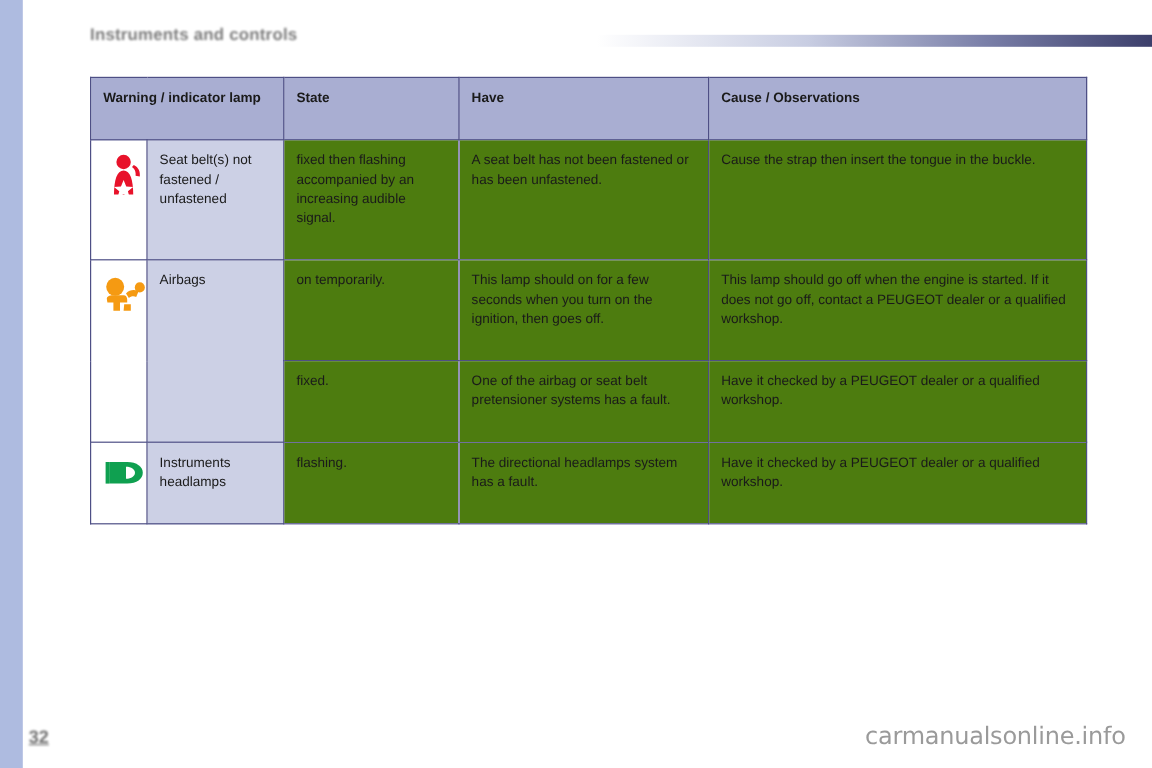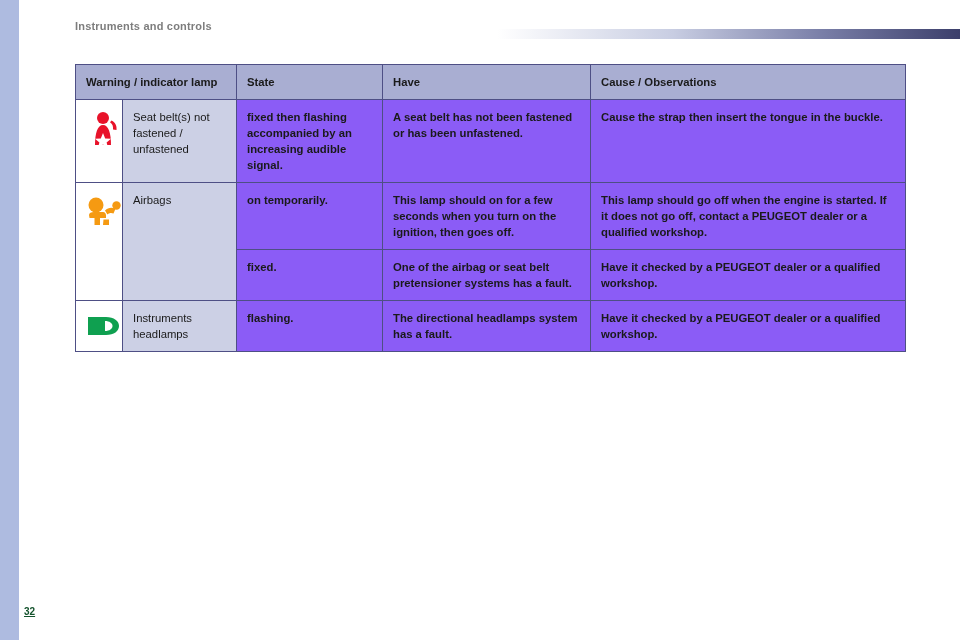--- a/index.html
+++ b/index.html
@@ -20,21 +20,21 @@
   #left-strip {
     position: absolute; left: 0; top: 0;
     width: 19px; height: 640px;
     background: #aebbe0;
   }
 
   
   #chapter-title {
     position: absolute;
     left: 75px; top: 20px;
-    font-size: 11px;
+    font-size: 14px;
     font-weight: bold;
     color: #7d7d7d;
     letter-spacing: 0.2px;
     filter: blur(0.75px);
     white-space: nowrap;
   }
   #header-rule {
     position: absolute;
     left: 497px; top: 29px;
     width: 463px; height: 10px;
@@ -48,21 +48,21 @@
     width: 830px;
   }
   table.wt {
     border-collapse: collapse;
     width: 830px;
     table-layout: fixed;
   }
   table.wt td, table.wt th {
     border: 1.3px solid #4e4f85;
     vertical-align: top;
-    padding: 9px 9px 9px 10px;
+    padding: 9px 9px 26px 10px;
     font-size: 11.3px;
     line-height: 1.42;
     color: #1a1a1a;
   }
   thead th {
     background: #a9aed2;
     font-weight: bold;
     font-size: 12.2px;
     color: #14142b;
     text-align: left;
@@ -82,36 +82,36 @@
     padding: 8px 4px;
   }
   td.lamp-cell {
     background: #ccd0e5;
     font-weight: normal;
     font-size: 11.6px;
     color: #14142b;
     line-height: 1.5;
   }
   td.body-cell {
-    background: #8b5cf6;
-    font-weight: bold;
+    background: #4d7c0f;
+    font-weight: normal;
     color: #1c1c1c;
     
     filter: blur(0.62px);
   }
 
   .icon-svg { display: block; margin: 2px auto 0; }
 
   
   #page-number {
     position: absolute;
     left: 24px; top: 606px;
-    font-size: 10px;
+    font-size: 15px;
     font-weight: bold;
-    color: #14532d;
+    color: #737373;
     filter: blur(0.7px);
     text-decoration: underline;
   }
   #watermark {
     position: absolute;
     right: 22px; top: 601px;
     font-size: 20px;
     color: #9a9a9a;
     letter-spacing: -0.2px;
     font-family: "DejaVu Sans", sans-serif;
@@ -196,14 +196,15 @@
           <td class="body-cell">flashing.</td>
           <td class="body-cell">The directional headlamps system has a fault.</td>
           <td class="body-cell">Have it checked by a PEUGEOT dealer or a qualified workshop.</td>
         </tr>
 
       </tbody>
     </table>
   </div>
 
   <div id="page-number">32</div>
+  <div id="watermark">carmanualsonline.info</div>
 
 </div>
 
 </body></html>

